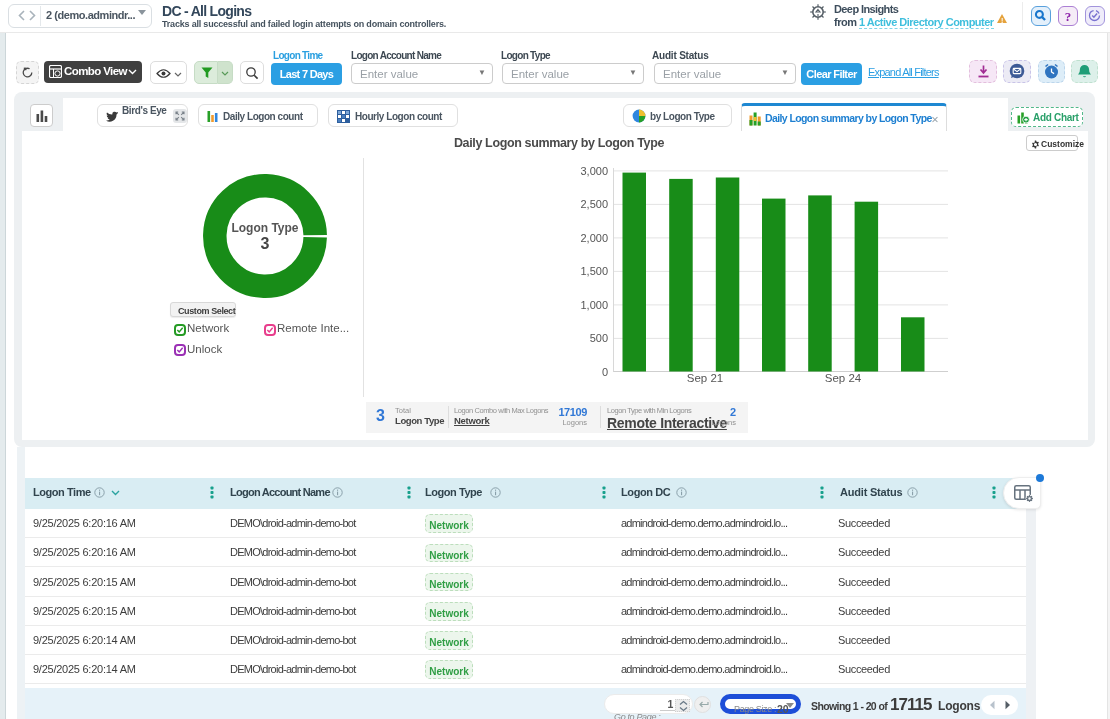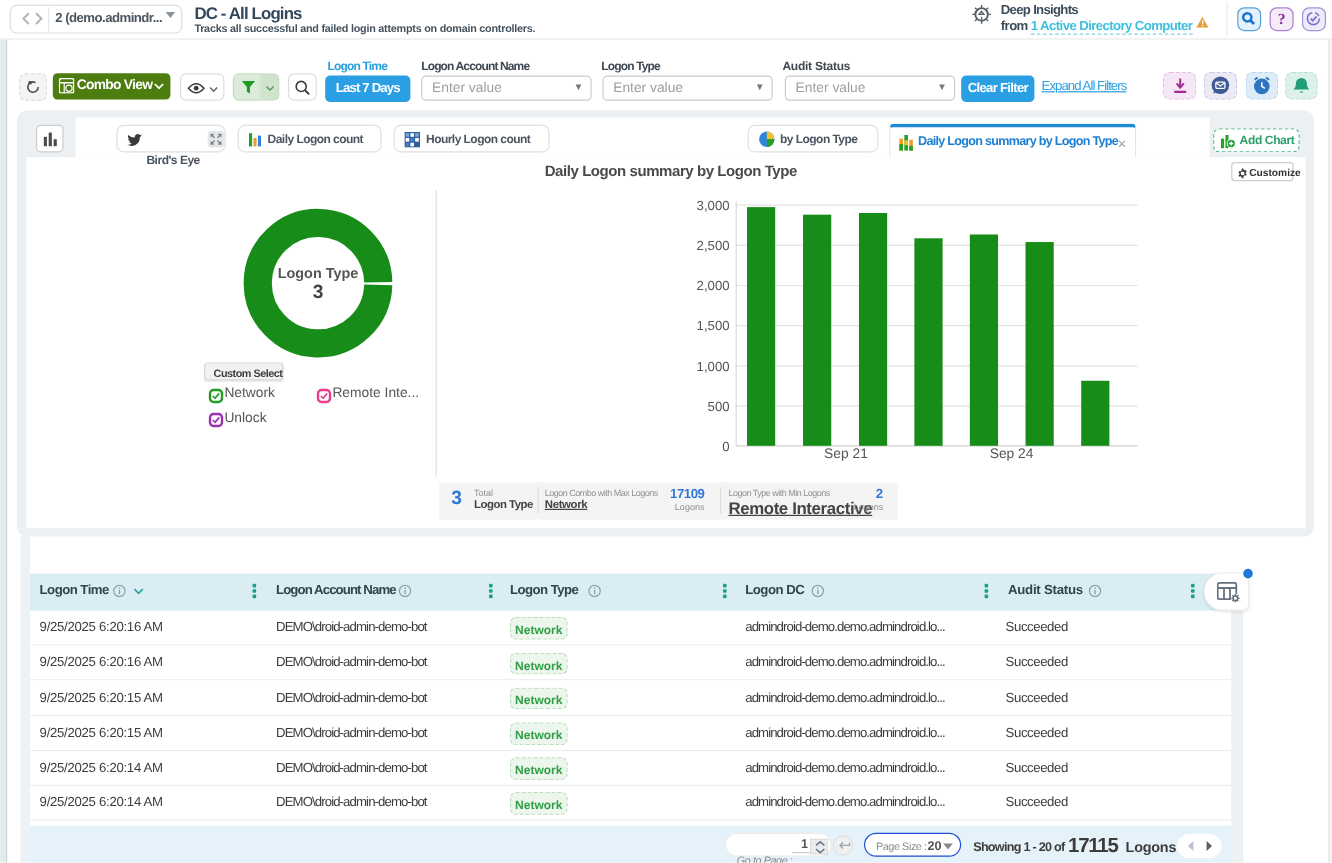--- a/index.html
+++ b/index.html
@@ -73,21 +73,21 @@
       </svg>
   </div>
 
   <div class="abs" style="left:16px;top:61px;width:23px;height:23px;background:#f4f4f4;border:1px dashed #d5d5d5;border-radius:5px;">
     <svg width="13" height="13" viewBox="0 0 13 13" style="margin:4px 0 0 4px;">
         <path d="M10.8 6.5 a4.3 4.3 0 1 1 -2.2 -3.7" fill="none" stroke="#4a4a4a" stroke-width="1.3"></path>
         <rect x="2.8" y="1.6" width="2.6" height="2.6" fill="#4a4a4a"></rect>
       </svg>
   </div>
 
-  <div class="abs" style="left:44px;top:61px;width:98px;height:22px;background:#4d7c0f;border-radius:4px;">
+  <div class="abs" style="left:44px;top:61px;width:98px;height:22px;background:#404040;border-radius:4px;">
     <svg width="13" height="13" viewBox="0 0 13 13" style="position:absolute;left:5px;top:4px;">
         <rect x="0.5" y="0.5" width="12" height="12" rx="1.5" fill="none" stroke="#fff" stroke-width="1.2"></rect>
         <line x1="0.5" y1="4" x2="12.5" y2="4" stroke="#fff" stroke-width="1.2"></line>
         <line x1="4.5" y1="4" x2="4.5" y2="12.5" stroke="#fff" stroke-width="1"></line>
         <circle cx="8.5" cy="8.5" r="2.6" fill="none" stroke="#fff" stroke-width="1"></circle>
       </svg>
     <span class="b" style="position:absolute;left:20px;top:4px;font-size:11.5px;letter-spacing:-0.6px;color:#fff;">Combo View</span>
     <svg width="9" height="6" viewBox="0 0 9 6" style="position:absolute;right:5px;top:8px;">
         <path d="M1 1 L4.5 4.5 L8 1" fill="none" stroke="#fff" stroke-width="1.4"></path>
       </svg>
@@ -185,21 +185,21 @@
         <rect x="8.7" y="6" width="2.6" height="6" fill="#4a4a4a"></rect>
       </svg>
   </div>
 
   <div class="abs" style="left:22px;top:131px;width:1066px;height:309px;background:#fff;"></div>
 
   <div class="abs tab" style="left:97px;top:104px;width:91px;height:23px;background:#fff;border:1px solid #e0e0e0;border-radius:6px;">
     <svg width="14" height="12" viewBox="0 0 14 12" style="position:absolute;left:7px;top:5px;">
         <path d="M13 2 c-0.5 0.3 -1 0.4 -1.5 0.5 a2.4 2.4 0 0 0 -4.2 1.6 v0.5 A6.8 6.8 0 0 1 2 2.5 a2.4 2.4 0 0 0 0.8 3.2 c-0.4 0 -0.8 -0.1 -1.1 -0.3 a2.4 2.4 0 0 0 1.9 2.4 a2.4 2.4 0 0 1 -1.1 0 a2.4 2.4 0 0 0 2.3 1.7 A4.8 4.8 0 0 1 1 10.5 a6.8 6.8 0 0 0 10.5 -5.7 v-0.3 c0.5 -0.3 0.9 -0.8 1.2 -1.3 z" fill="#3a3a3a"></path>
       </svg>
-    <span class="b" style="position:absolute;left:24px;top:24px;font-size:10px;letter-spacing:-0.4px;color:#4a5560;">Bird's Eye</span>
+    <span class="b" style="position:absolute;left:24px;top:0;font-size:10px;letter-spacing:-0.4px;color:#4a5560;">Bird's Eye</span>
     <span class="abs" style="left:75px;top:4px;width:14px;height:14px;background:#e4e6e8;border-radius:3px;">
       <svg width="10" height="10" viewBox="0 0 10 10" style="display:block;margin:2px;">
           <g fill="none" stroke="#7a828a" stroke-width="1.1">
             <path d="M1 3.2 V1 H3.2 M3.8 3.8 L1.4 1.4"></path>
             <path d="M6.8 1 H9 V3.2 M6.2 3.8 L8.6 1.4"></path>
             <path d="M9 6.8 V9 H6.8 M6.2 6.2 L8.6 8.6"></path>
             <path d="M3.2 9 H1 V6.8 M3.8 6.2 L1.4 8.6"></path>
           </g>
         </svg>
     </span>
@@ -490,21 +490,21 @@
           <path d="M1 4.5 L4.5 1.5 L8 4.5" fill="none" stroke="#6a7a88" stroke-width="1.3"></path>
           <path d="M1 7.5 L4.5 10.5 L8 7.5" fill="none" stroke="#6a7a88" stroke-width="1.3"></path>
         </svg>
       </span>
   </div>
   <div class="abs" style="left:694px;top:696px;width:17px;height:17px;background:#efefef;border:1px solid #e0e0e0;border-radius:50%;">
     <svg width="11" height="9" viewBox="0 0 11 9" style="display:block;margin:4px 0 0 3px;">
         <path d="M10 1 V3.5 H2 M4.5 1 L2 3.5 L4.5 6" fill="none" stroke="#9aa" stroke-width="1.2"></path>
       </svg>
   </div>
-  <div class="abs" style="left:720px;top:694px;width:81px;height:20px;background:#fff;border:1px solid #1d4ed8;border-radius:11px;">
+  <div class="abs" style="left:720px;top:694px;width:81px;height:20px;background:#fff;border:5px solid #1d4ed8;border-radius:11px;">
     <span style="position:absolute;left:9px;top:5px;font-size:9px;letter-spacing:-0.35px;color:#8a8a8a;">Page Size :</span>
     <span class="b" style="position:absolute;left:52px;top:4px;font-size:10.5px;color:#555;">20</span>
   </div>
   <div class="abs" style="left:786px;top:703px;width:0;height:0;border-left:4px solid transparent;border-right:4px solid transparent;border-top:5px solid #8a8a8a;"></div>
   <div class="abs b" style="left:811px;top:700px;font-size:10.5px;letter-spacing:-0.6px;color:#3c3c3c;">Showing 1 - 20 of</div>
   <div class="abs b" style="left:890px;top:695px;font-size:17px;letter-spacing:-1px;color:#3c3c3c;">17115</div>
   <div class="abs b" style="left:938px;top:699px;font-size:12px;letter-spacing:-0.2px;color:#3c3c3c;">Logons</div>
   <div class="abs" style="left:981px;top:695px;width:37px;height:20px;background:#fff;border:none;border-radius:11px;">
     <svg width="6" height="10" viewBox="0 0 6 10" style="position:absolute;left:8px;top:5px;">
         <path d="M5.5 0.8 L1 5 L5.5 9.2 Z" fill="#b8c2cc"></path>

